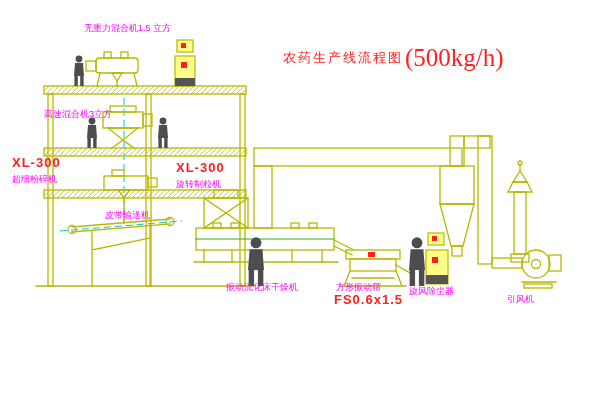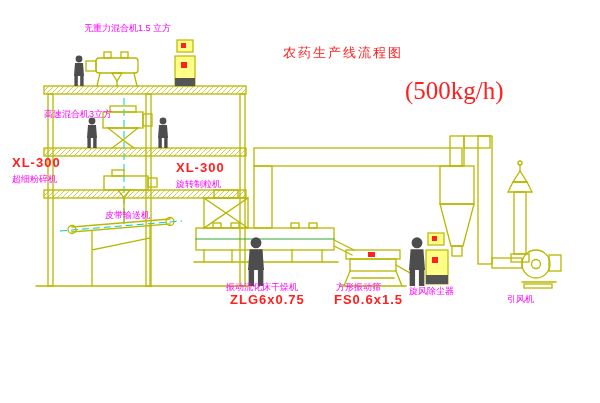--- a/index.html
+++ b/index.html
@@ -5,23 +5,23 @@
   :root{
     --line:#b8b800; --green:#33aa33; --magenta:#ff00ff; --red:#ff2020;
     --cyan:#00cccc; --figure:#4d4d4d; --cabinet:#ffff88; --background:#ffffff;
   }
   html,body{margin:0;padding:0;background:#e8e8e8;font-family:"Liberation Sans",sans-serif;}
   .stage{position:relative;width:600px;height:403px;background:var(--background);overflow:hidden;margin:0 auto;}
   .stage svg{position:absolute;left:0;top:0;}
   .lbl{position:absolute;white-space:nowrap;line-height:1.05;}
   .magenta{color:var(--magenta);font-size:9px;}
   .model{color:var(--red);font-size:13px;font-weight:bold;letter-spacing:1px;text-align:center;}
-  .title-row{position:absolute;display:flex;align-items:flex-start;gap:2px;color:var(--red);white-space:nowrap;}
+  .title-row{position:absolute;display:flex;align-items:center;gap:2px;color:var(--red);white-space:nowrap;}
   .title-main{font-size:13px;letter-spacing:2px;}
-  .title-cap{font-size:25px;font-family:"Liberation Serif",serif;margin-top:33px;}
+  .title-cap{font-size:25px;font-family:"Liberation Serif",serif;}
   
   .ol{stroke:var(--line);fill:none;stroke-width:1.3;stroke-linecap:square;}
   .olf{fill:var(--cabinet);stroke:var(--line);stroke-width:1.2;}
   .grn{stroke:var(--green);fill:none;stroke-width:1.2;}
   .cy{stroke:var(--cyan);fill:none;stroke-width:1;stroke-dasharray:7 4;}
   .redf{fill:var(--red);stroke:none;}
   .fig{fill:var(--figure);stroke:none;}
   .dark{fill:#555;stroke:none;}
 </style>
 </head>
@@ -182,19 +182,18 @@
   </div>
 
   <div class="lbl magenta" style="left:84px;top:24px">无重力混合机1.5 立方</div>
   <div class="lbl magenta" style="left:44px;top:110px">高速混合机3立方</div>
   <div class="lbl model" style="left:12px;top:156px">XL-300</div>
   <div class="lbl magenta" style="left:12px;top:175px">超细粉碎机</div>
   <div class="lbl model" style="left:176px;top:161px">XL-300</div>
   <div class="lbl magenta" style="left:176px;top:180px">旋转制粒机</div>
   <div class="lbl magenta" style="left:105px;top:211px">皮带输送机</div>
   <div class="lbl magenta" style="left:226px;top:283px">振动流化床干燥机</div>
-  <div class="lbl model" style="left:230px;top:293px">ZLG6x0.75</div>
   <div class="lbl magenta" style="left:336px;top:283px">方形振动筛</div>
   <div class="lbl model" style="left:334px;top:293px">FS0.6x1.5</div>
   <div class="lbl magenta" style="left:409px;top:287px">旋风除尘器</div>
   <div class="lbl magenta" style="left:507px;top:295px">引风机</div>
 
 </div>
 
 </body></html>

